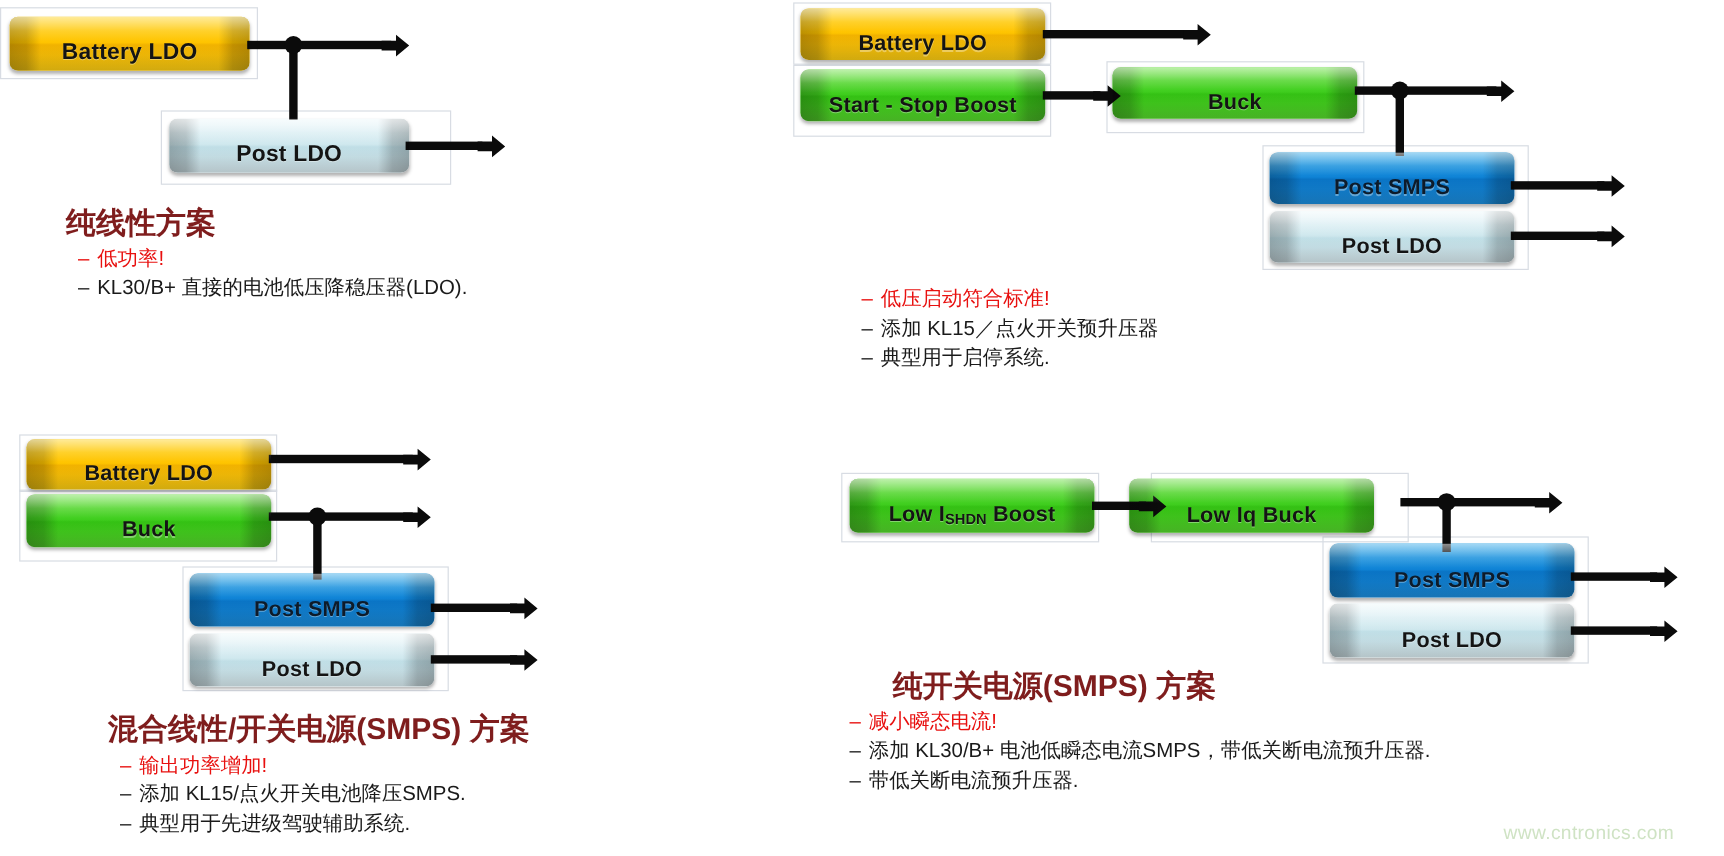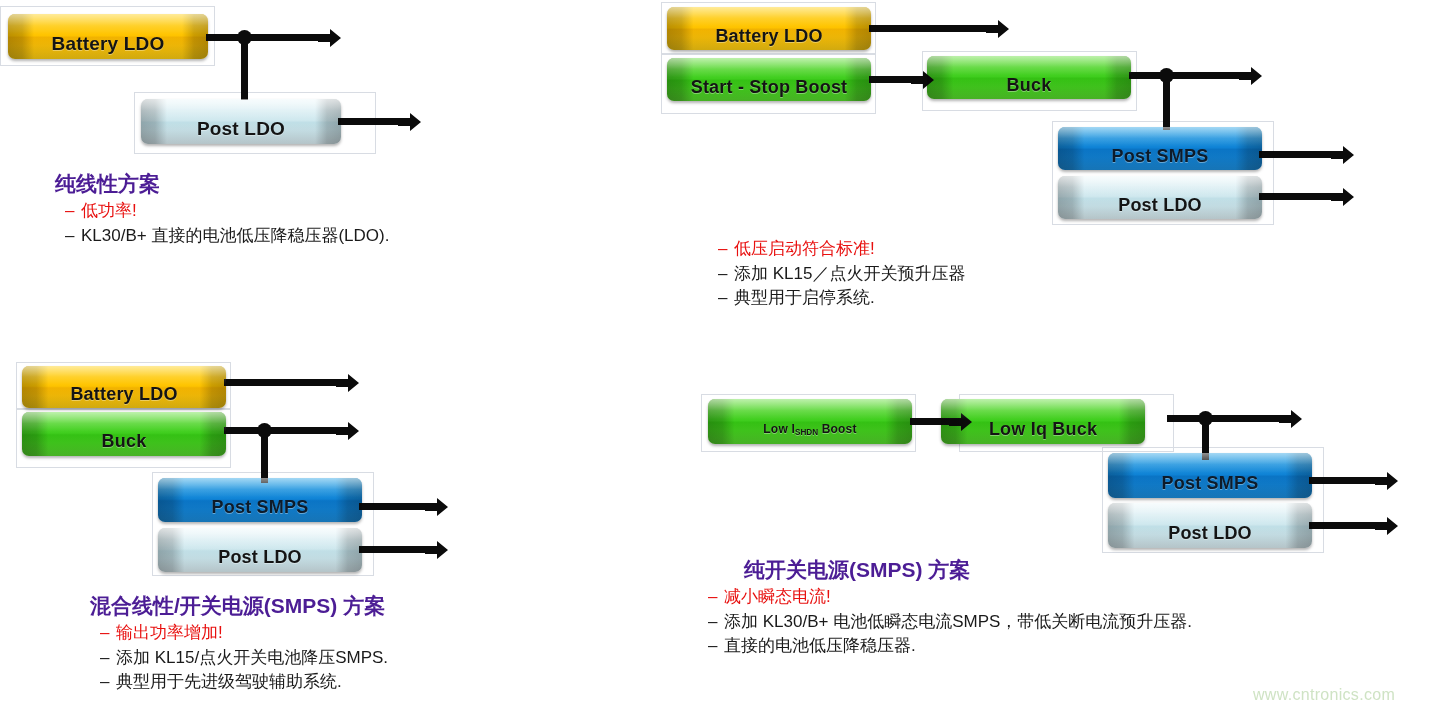--- a/index.html
+++ b/index.html
@@ -99,23 +99,23 @@
   }
   .arrowhead {
     position: absolute;
     width: 26px;
     height: 26px;
   }
 
   
   .caption { position: absolute; }
   .cap-title {
-    font-size: 21px;
+    font-size: 25px;
     font-weight: bold;
-    color: #4c1d95;
+    color: #7f1d1d;
     white-space: nowrap;
     line-height: 1.15;
   }
   .bullets { margin-top: 3px; }
   .bullet {
     display: flex;
     align-items: baseline;
     font-size: 17px;
     color: #1a1a1a;
     line-height: 1.45;
@@ -314,21 +314,21 @@
       </div>
     </div>
   </div>
 
   <div>
 
     <div class="frame" style="left:701px;  top:394px; width:215px; height:58px;"></div>
     <div class="frame" style="left:959px;  top:394px; width:215px; height:58px;"></div>
     <div class="frame" style="left:1102px; top:447px; width:222px; height:106px;"></div>
 
-    <div class="block green" style="left:708px; top:399px; width:204px; height:45px; font-size:12px;">
+    <div class="block green" style="left:708px; top:399px; width:204px; height:45px; font-size:18px;">
       <span class="lbl"><span>Low I</span><sub>SHDN</sub><span> Boost</span></span>
     </div>
 
     <div class="block green" style="left:941px; top:399px; width:204px; height:45px; font-size:18px;">
       <span class="lbl">Low Iq Buck</span>
     </div>
 
     <div class="block blue" style="left:1108px; top:453px; width:204px; height:45px; font-size:18px; color:#0d1b2a;">
       <span class="lbl">Post SMPS</span>
     </div>
@@ -365,21 +365,21 @@
         <div class="bullet alert">
           <span class="dash">–</span>
           <span>减小瞬态电流!</span>
         </div>
         <div class="bullet">
           <span class="dash">–</span>
           <span>添加 KL30/B+ 电池低瞬态电流SMPS，带低关断电流预升压器.</span>
         </div>
         <div class="bullet">
           <span class="dash">–</span>
-          <span>直接的电池低压降稳压器.</span>
+          <span>带低关断电流预升压器.</span>
         </div>
       </div>
     </div>
   </div>
 
   <div class="watermark" style="left:1253px; top:686px;">www.cntronics.com</div>
 
 </div>
 
 </body></html>

